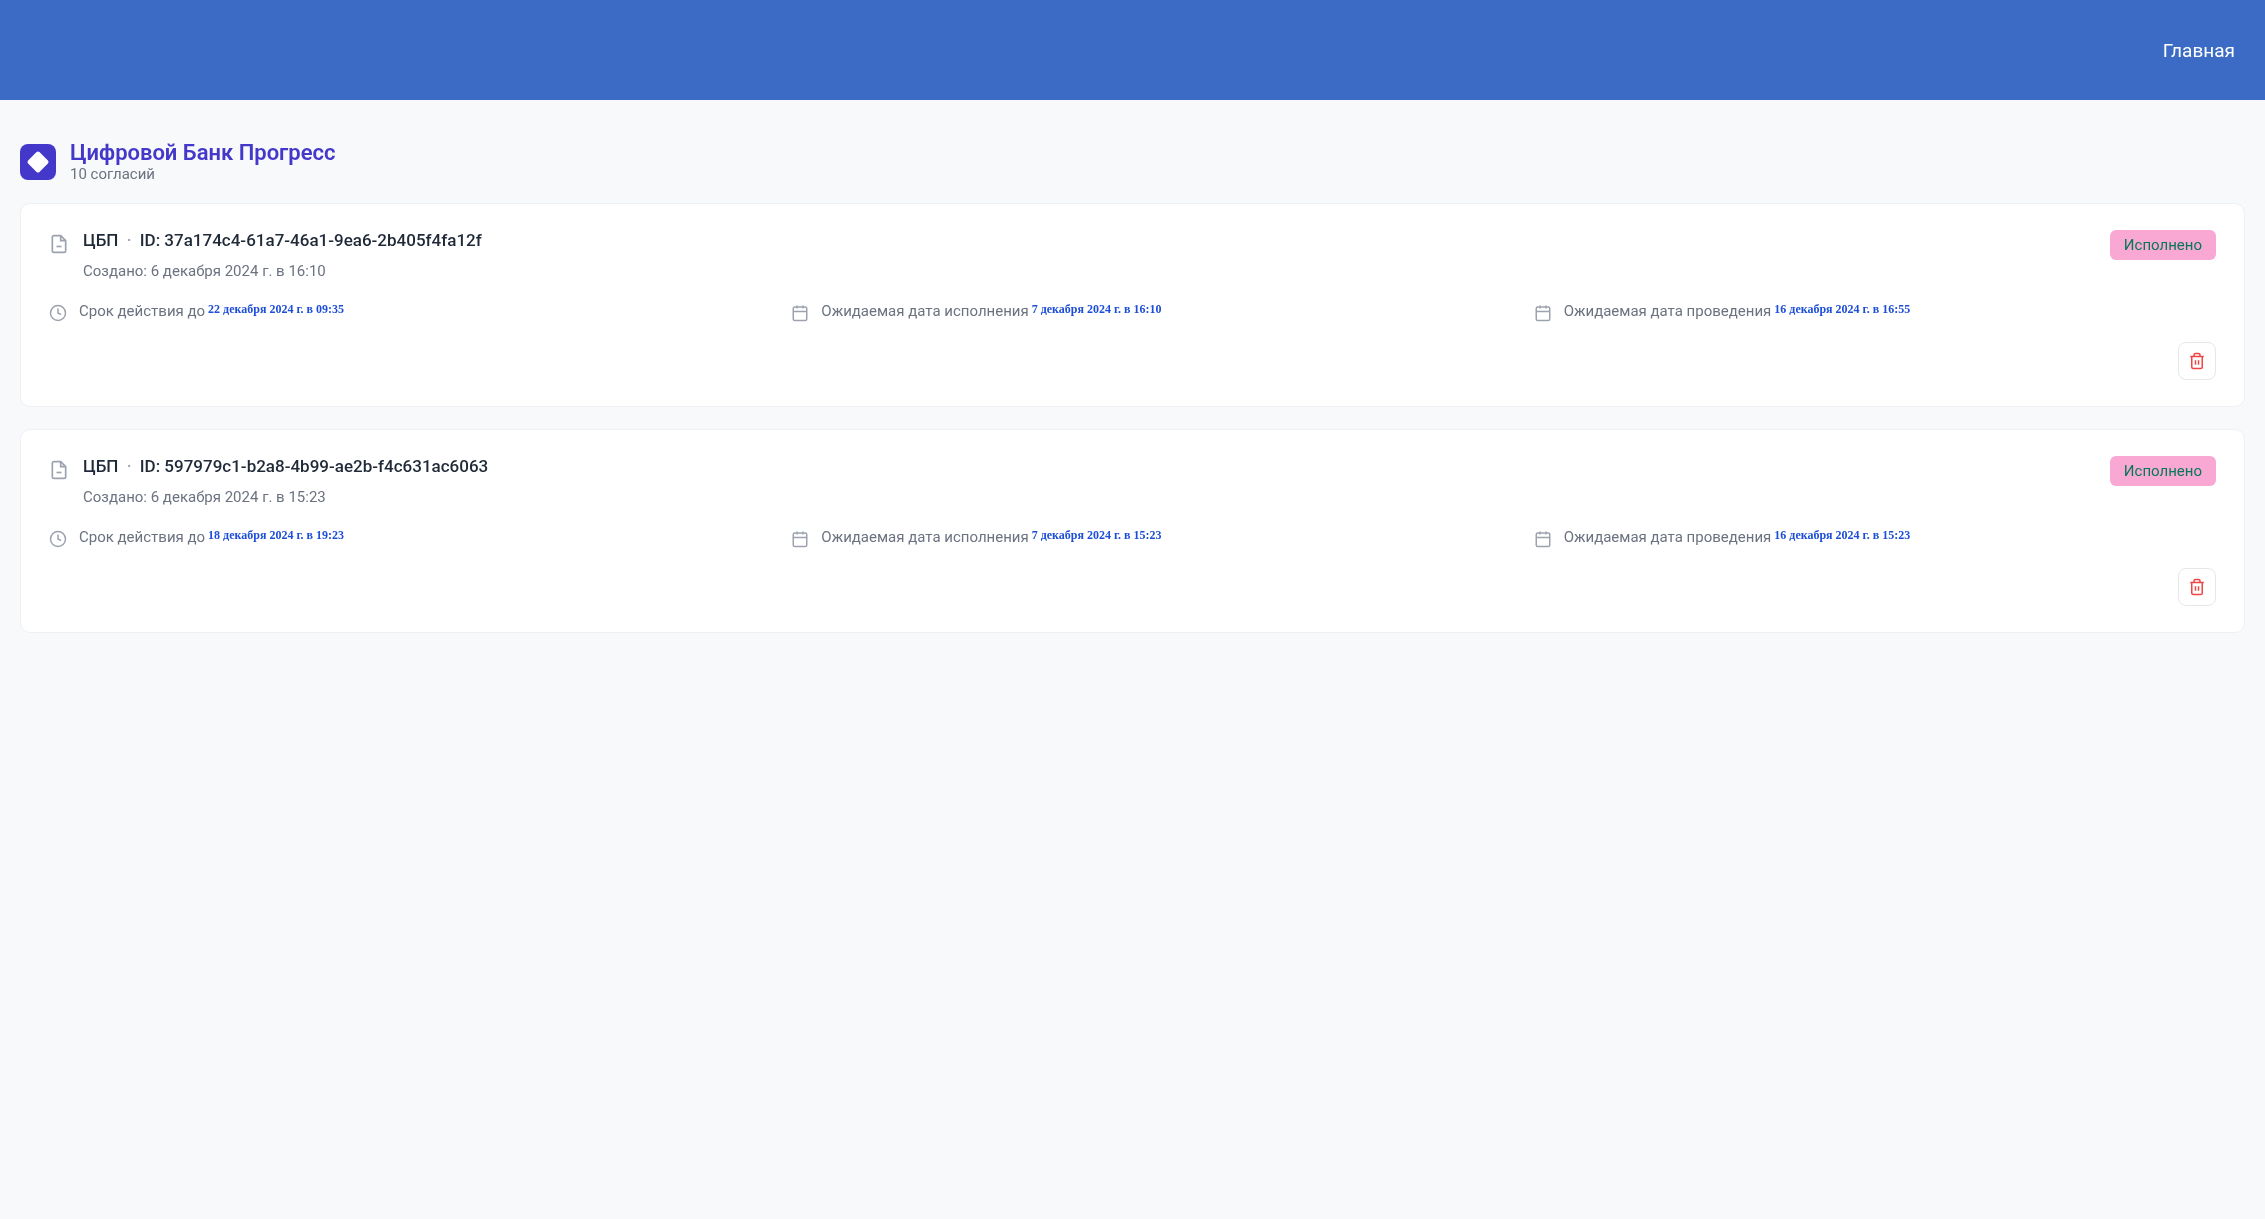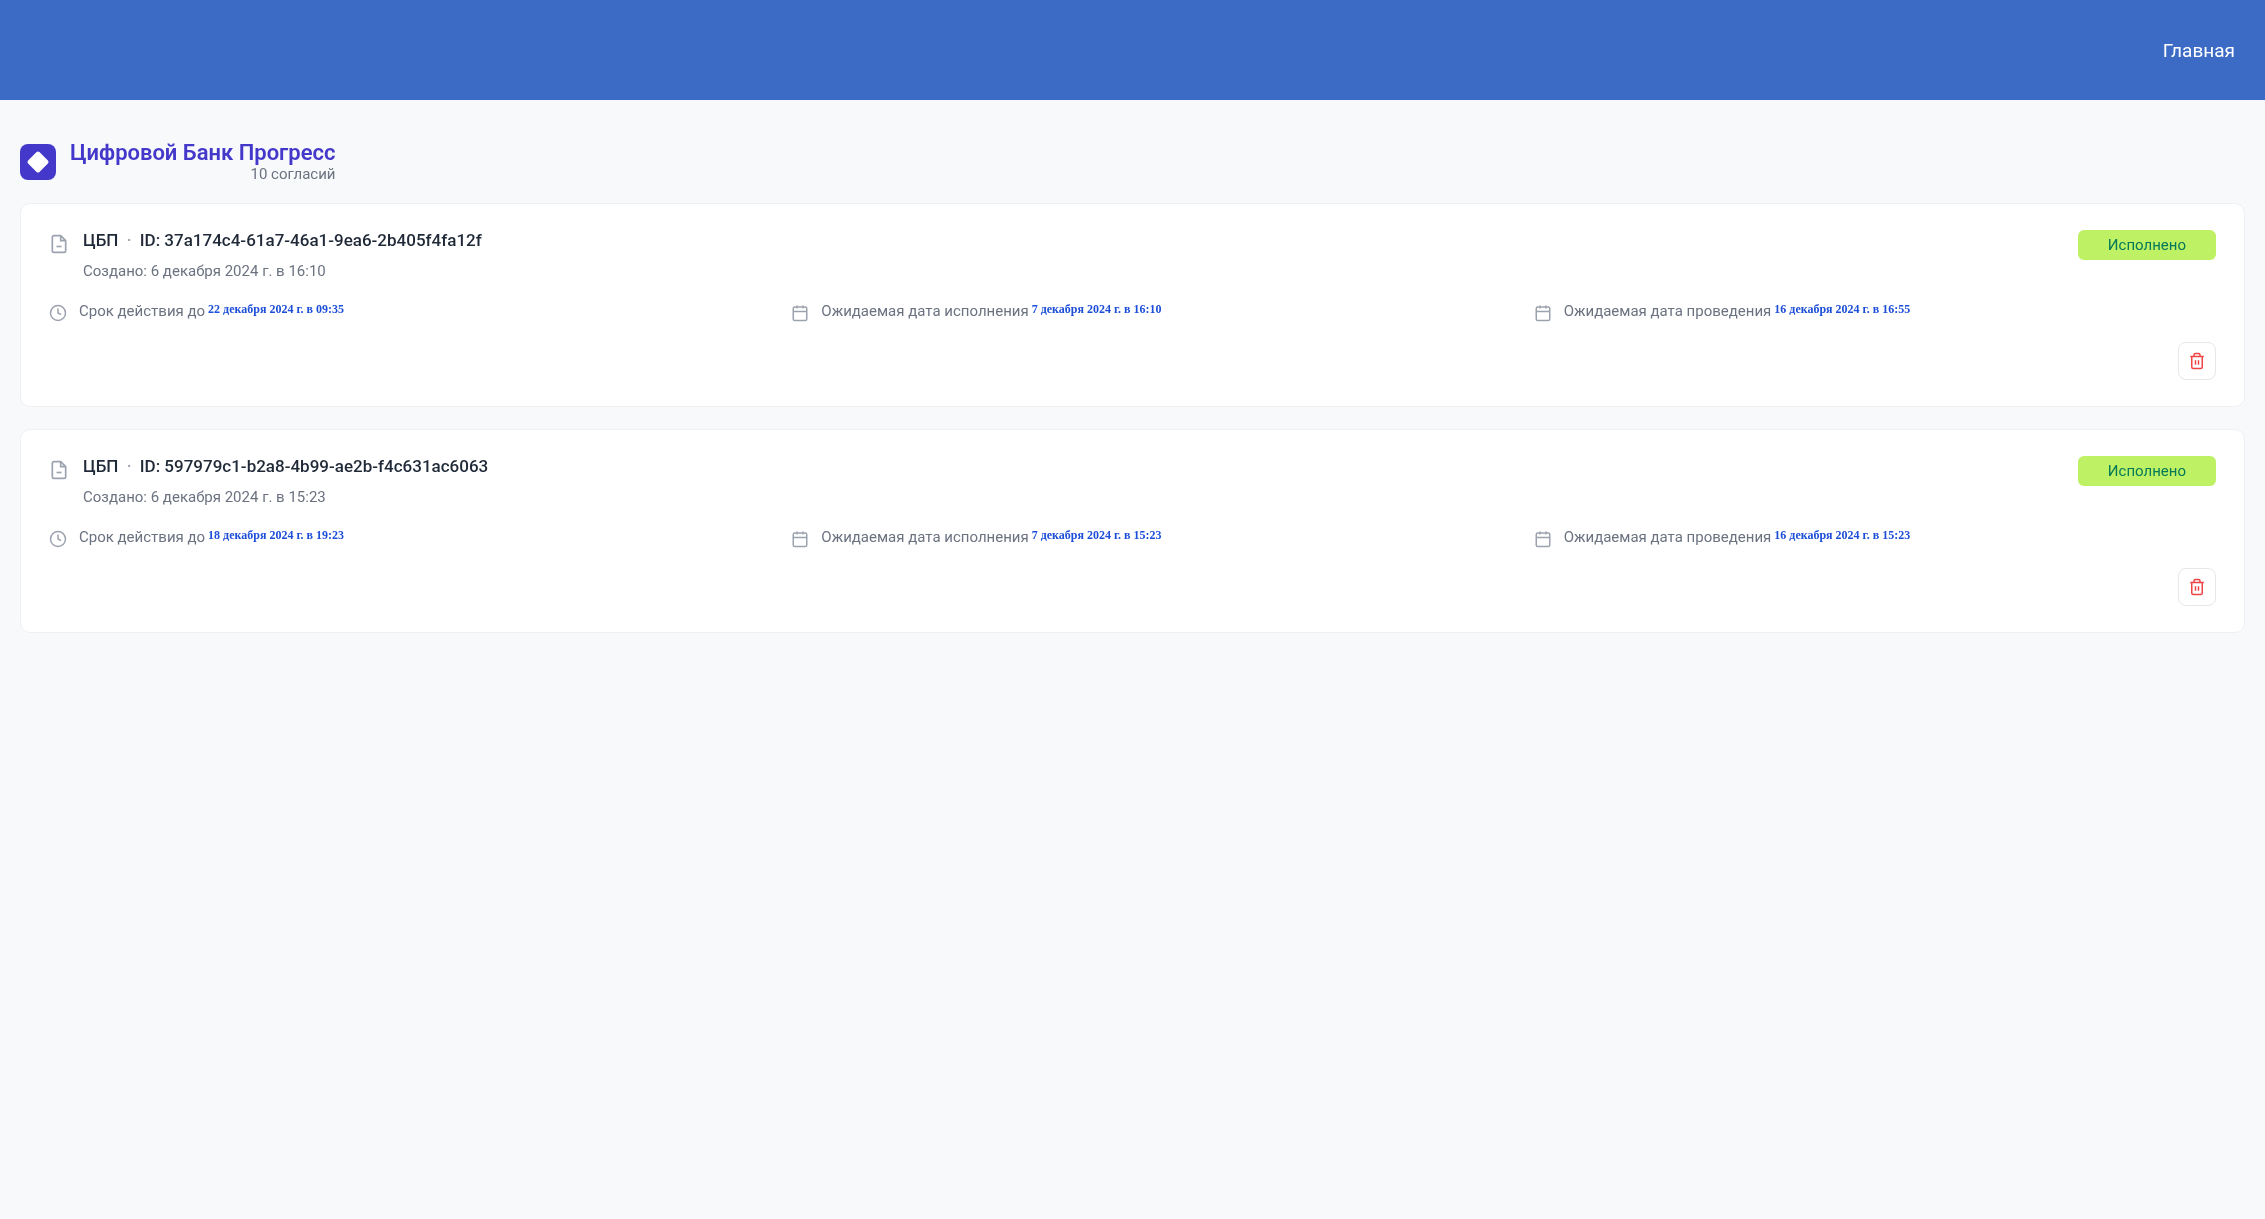--- a/index.html
+++ b/index.html
@@ -62,21 +62,20 @@
     }
     .plus-icon {
       width: 16px;
       height: 16px;
     }
     .bank-section {
       display: flex;
       align-items: center;
       gap: 14px;
       margin-bottom: 20px;
-      text-align: right;
     }
     .bank-logo {
       width: 36px;
       height: 36px;
       background: #4338ca;
       border-radius: 8px;
       display: flex;
       align-items: center;
       justify-content: center;
     }
@@ -136,24 +135,24 @@
     }
     .consent-title .separator {
       color: #9ca3af;
       margin: 0 4px;
     }
     .consent-created {
       font-size: 15px;
       color: #6b7280;
     }
     .status-badge {
-      background: #bef264;
+      background: #f9a8d4;
       color: #047857;
       font-size: 15px;
-      padding: 6px 30px;
+      padding: 6px 14px;
       border-radius: 6px;
     }
     .consent-dates {
       display: flex;
       gap: 60px;
       margin-bottom: 20px;
     }
     .date-block {
       display: flex;
       gap: 12px;

